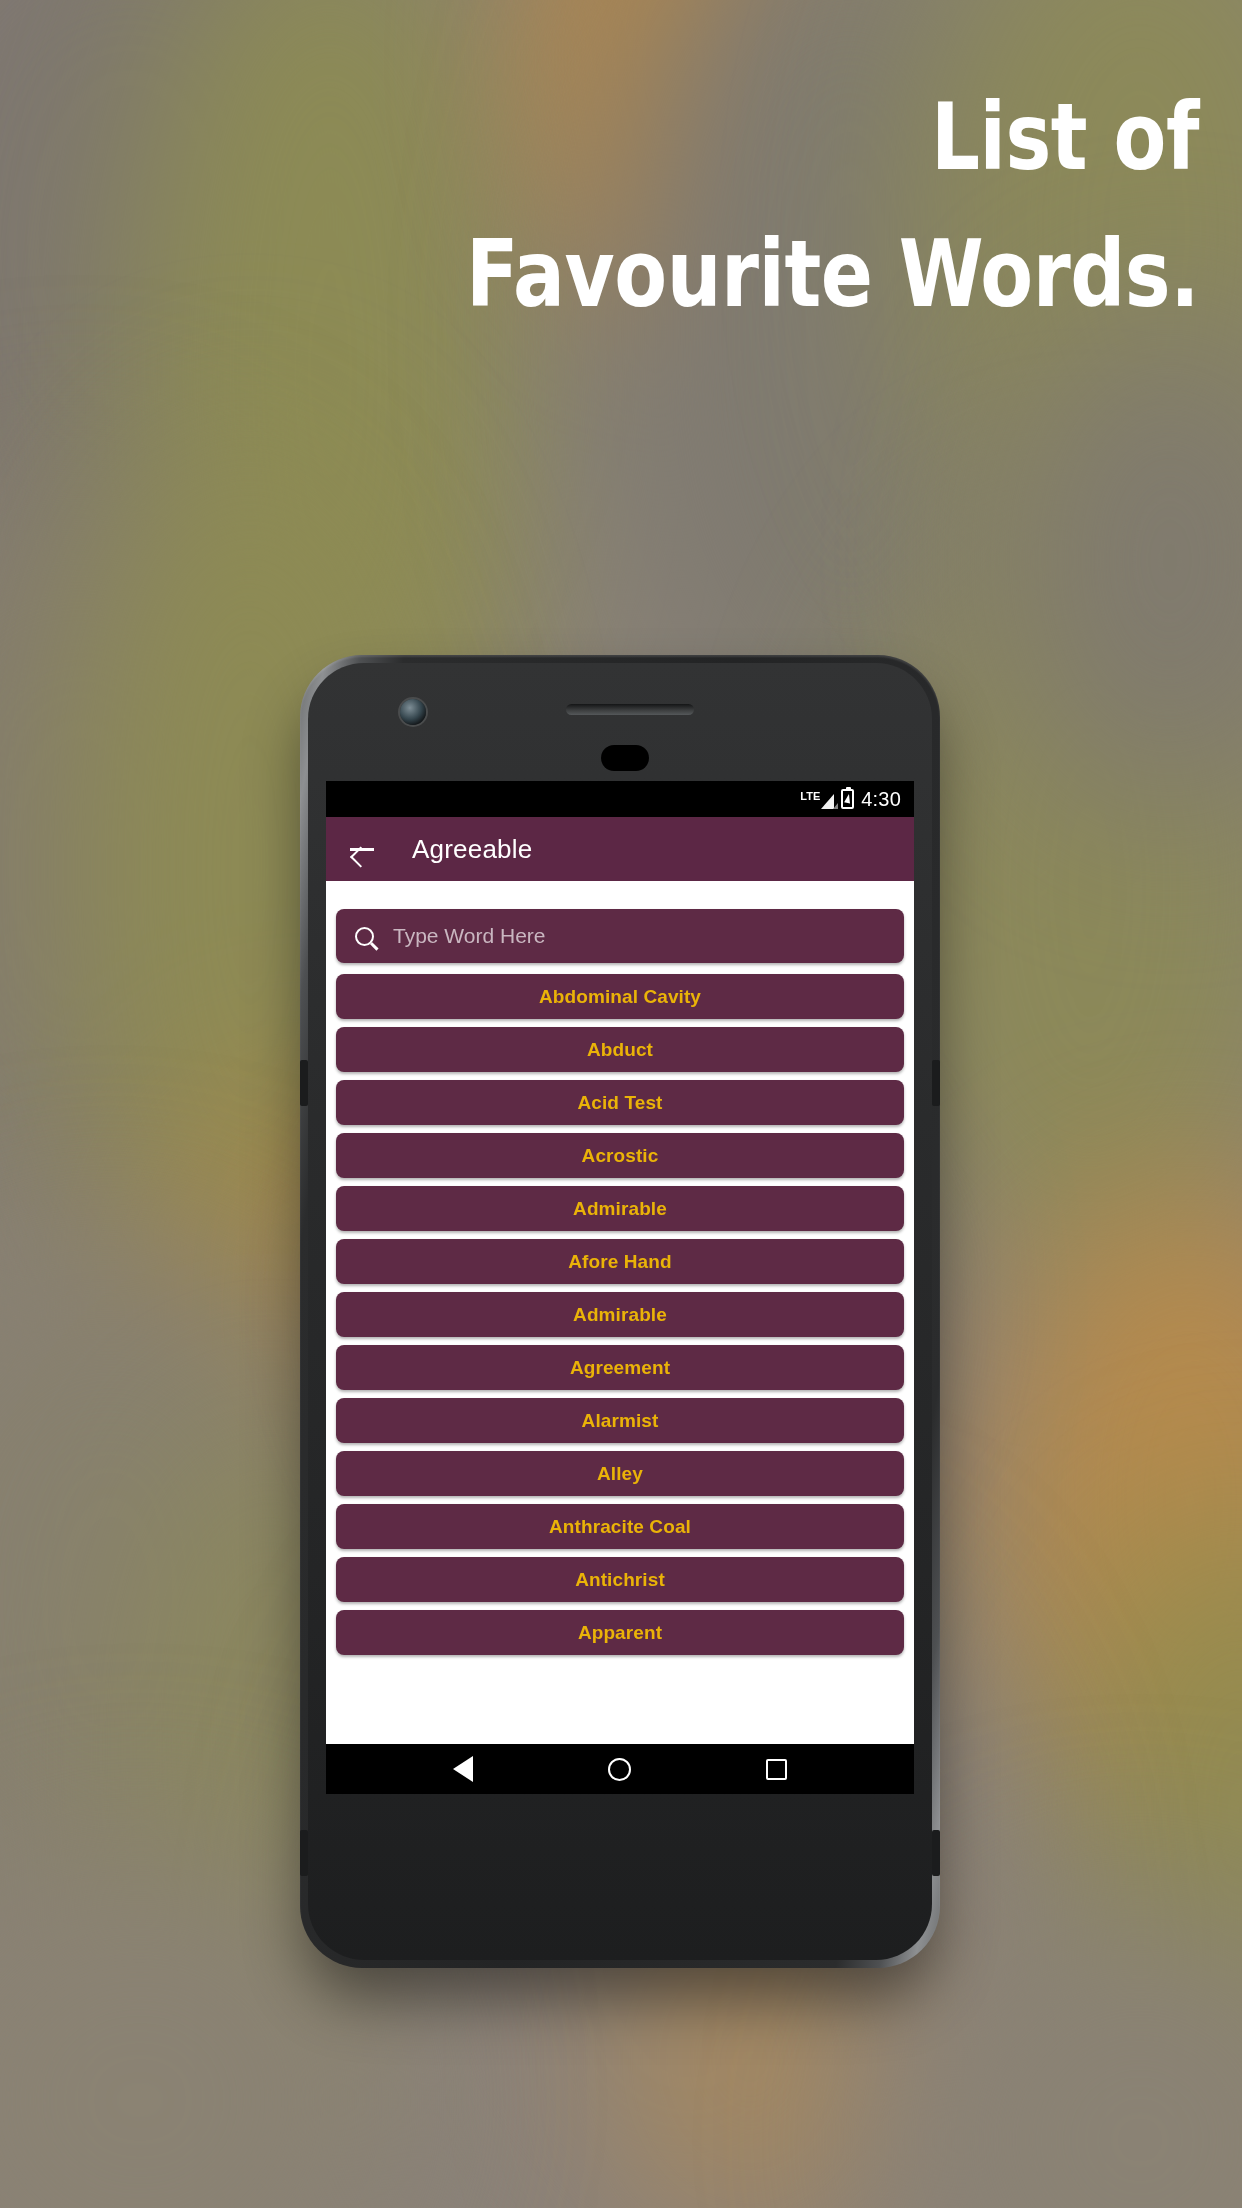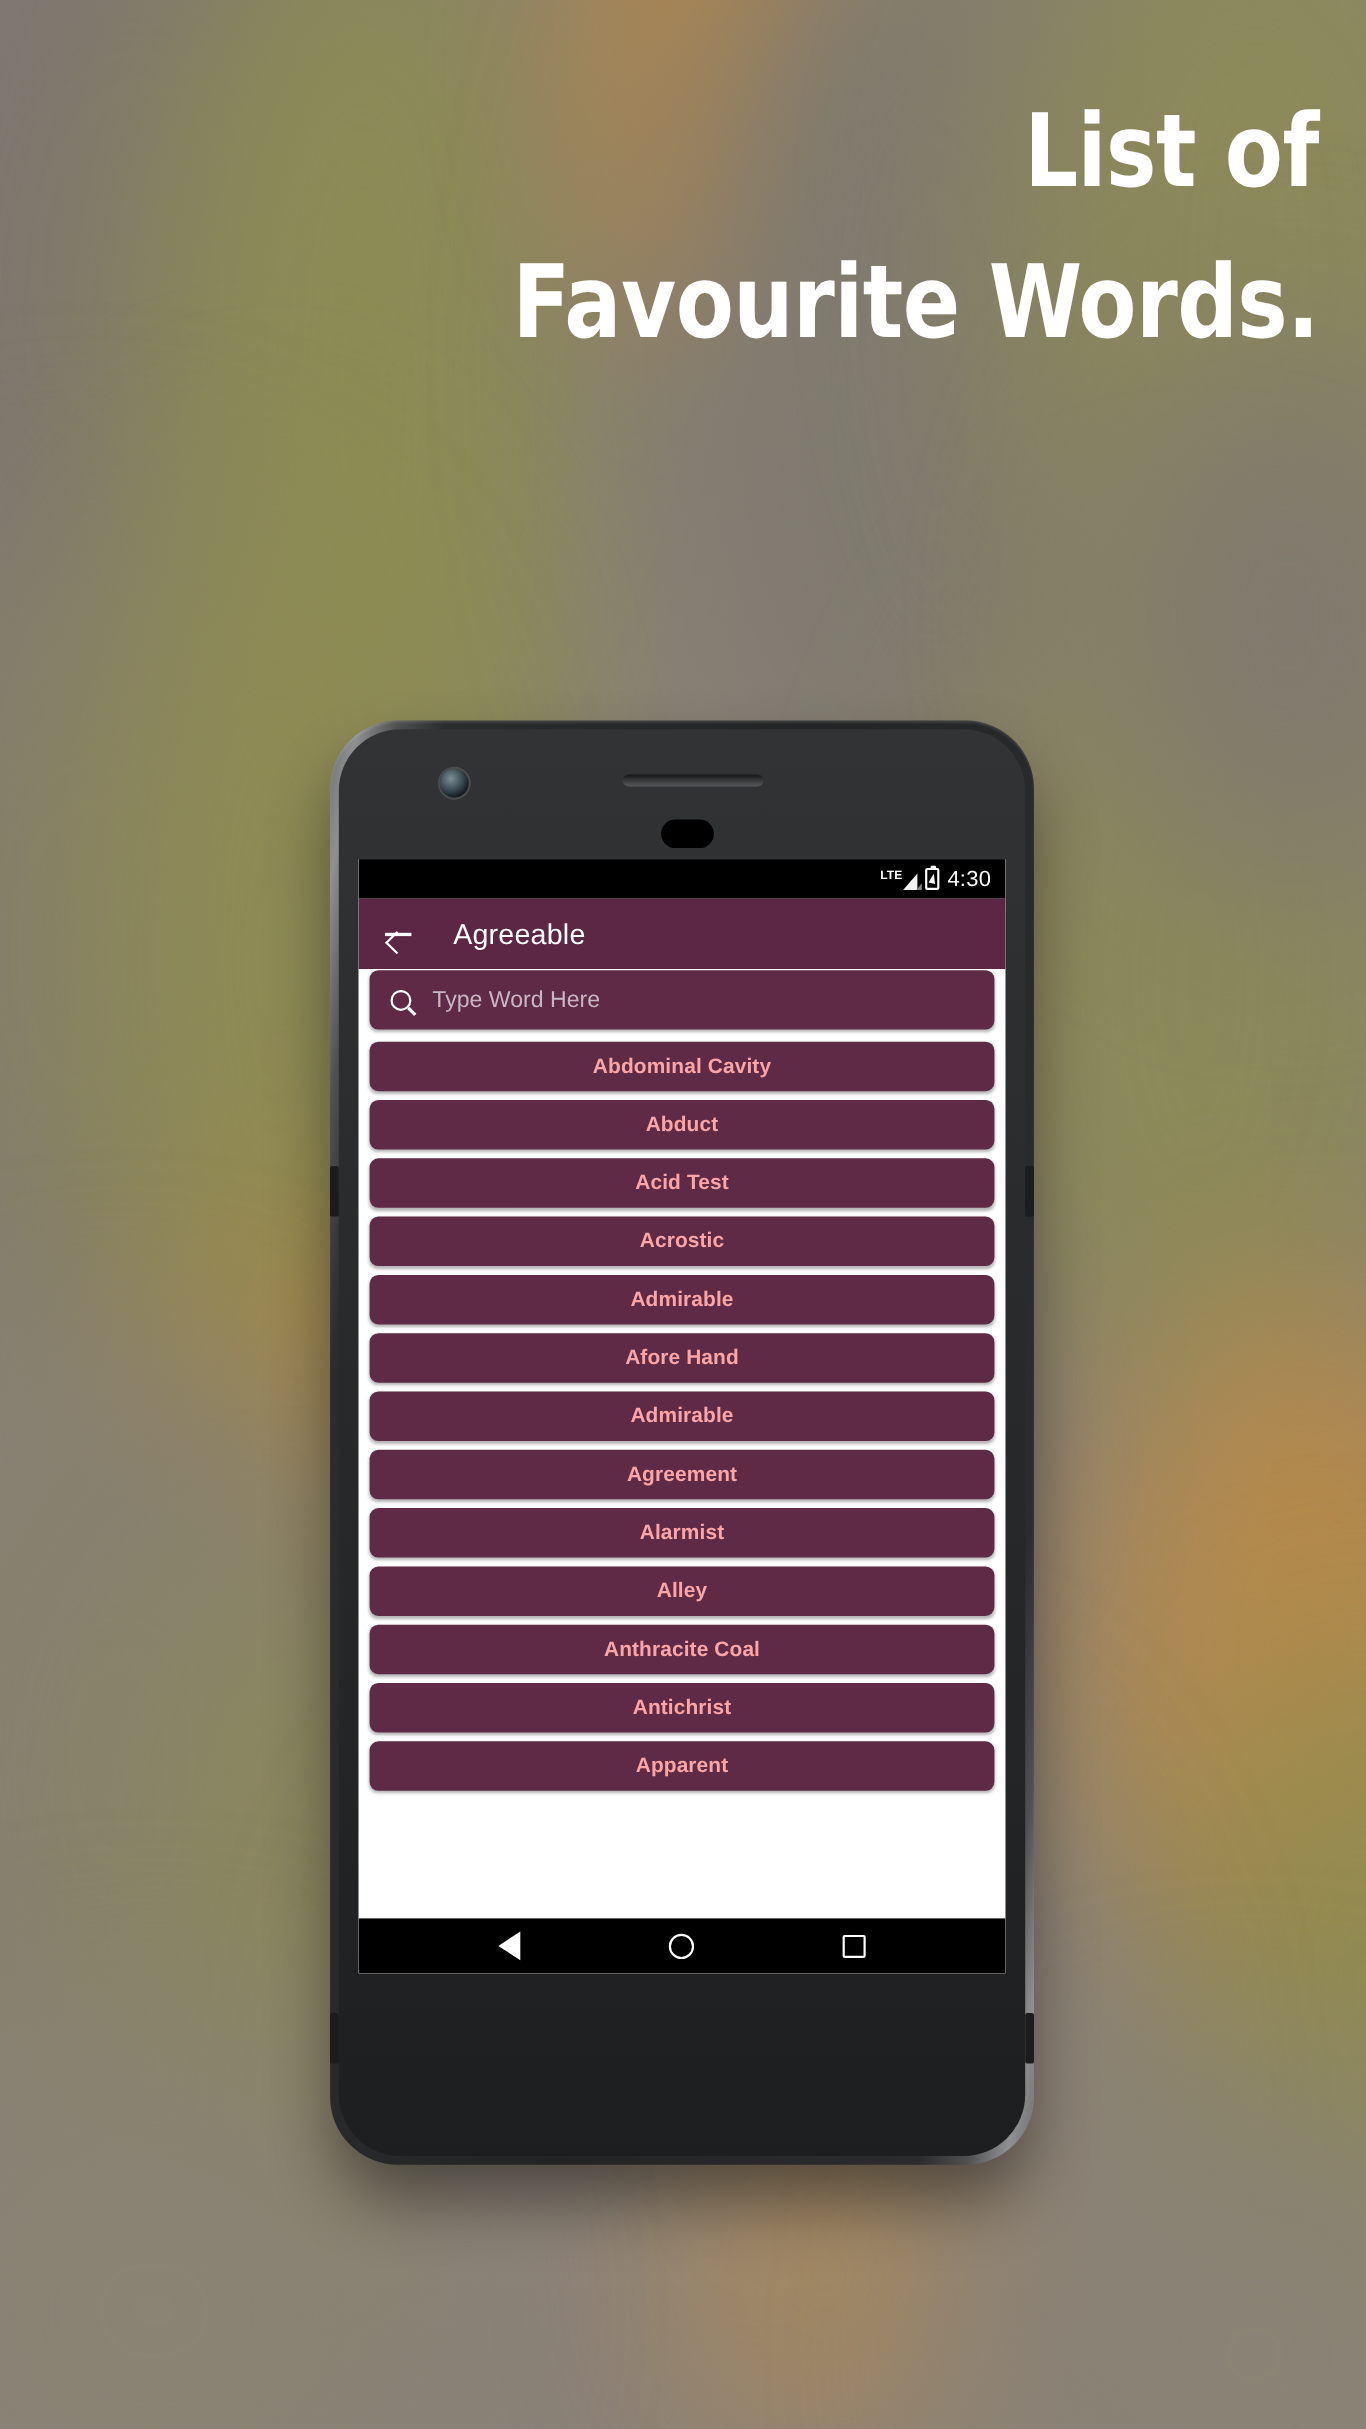--- a/index.html
+++ b/index.html
@@ -200,21 +200,21 @@
   #appbar-title {
     color:#ffffff;
     font-size:26px;
     font-weight:normal;
     letter-spacing:0.2px;
   }
 
   
   #content {
     background:#ffffff;
-    padding:1px 10px 0 10px;
+    padding:28px 10px 0 10px;
     height:calc(100% - 36px - 64px - 50px);
     overflow:hidden;
   }
 
   .mrn {
     background:#5e2a45;
     border-radius:8px;
     box-shadow:0 2px 3px rgba(0,0,0,0.30);
   }
 
@@ -248,21 +248,21 @@
     font-family:"Liberation Sans", sans-serif;
     width:100%;
   }
   #search-input::placeholder { color:#c9b6c0; opacity:1; }
 
   .word-btn {
     height:45px;
     display:flex;
     align-items:center;
     justify-content:center;
-    color:#fca5a5;
+    color:#eab308;
     font-size:19px;
     font-weight:bold;
     margin-bottom:8px;
     letter-spacing:0.1px;
   }
 
   
   #navbar {
     height:50px;
     background:#000000;

